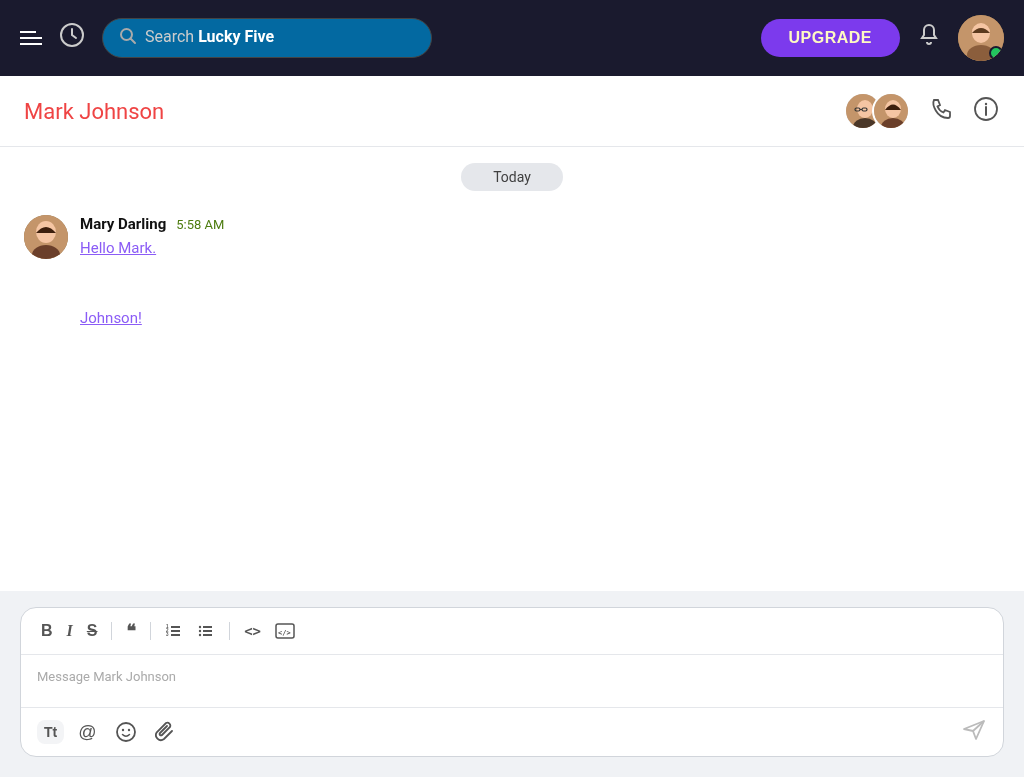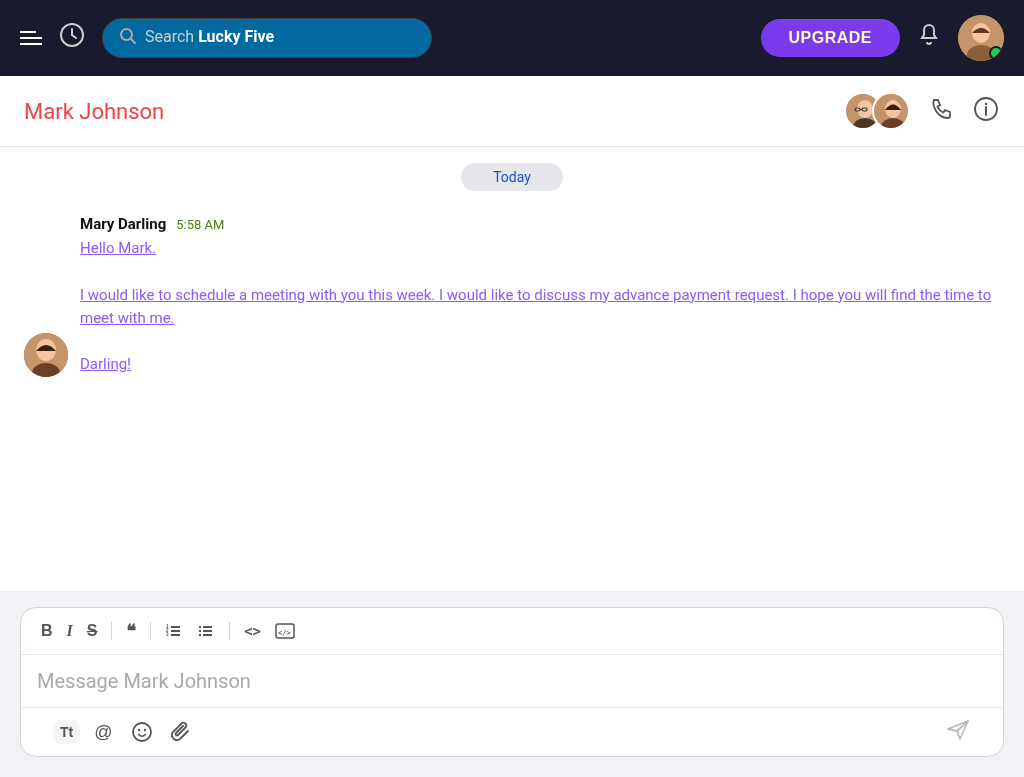--- a/index.html
+++ b/index.html
@@ -165,33 +165,33 @@
       display: flex;
       align-items: center;
       justify-content: center;
       margin: 16px 24px;
     }
     .date-separator-pill {
       background: #e5e7eb;
       border-radius: 20px;
       padding: 6px 32px;
       font-size: 14px;
-      color: #1d4ed8;
+      color: #404040;
     }
 
     
     .messages-area {
       flex: 1;
       overflow-y: auto;
       padding: 8px 24px 16px 24px;
     }
     .message-row {
       display: flex;
       gap: 12px;
-      align-items: flex-end;
+      align-items: flex-start;
       margin-bottom: 8px;
     }
     .message-avatar {
       width: 44px;
       height: 44px;
       border-radius: 50%;
       flex-shrink: 0;
       overflow: hidden;
       background: #8b6f47;
     }
@@ -252,27 +252,27 @@
       justify-content: center;
     }
     .toolbar-divider {
       width: 1px;
       height: 18px;
       background: #d1d5db;
       margin: 0 4px;
     }
     .compose-input {
       padding: 14px 16px;
-      font-size: 20px;
+      font-size: 13px;
       color: #999;
       min-height: 52px;
       cursor: text;
     }
     .compose-bottom-bar {
-      padding: 8px 32px;
+      padding: 8px 16px;
       display: flex;
       align-items: center;
       gap: 10px;
       border-top: 1.5px solid #e5e7eb;
     }
     .compose-bottom-btn {
       background: none;
       border: none;
       cursor: pointer;
       color: #555;
@@ -409,23 +409,22 @@
         </svg>
       </div>
       <div class="message-content">
         <div class="message-meta">
           <span class="message-sender">Mary Darling</span>
           <span class="message-time">5:58 AM</span>
         </div>
         <div class="message-text">
           <p>Hello Mark.</p>
           <br>
-          <p>I would like to schedule a meeting with you this week. I would like to discuss my advance payment request. I hope you will find the time to meet with me.</p>
           <br>
-          <p>Darling!</p>
+          <p>Johnson!</p>
         </div>
       </div>
     </div>
   </div>
 
   <div class="compose-area">
     <div class="compose-box">
 
       <div class="compose-toolbar">
         <button class="toolbar-btn" style="font-style:normal;">

